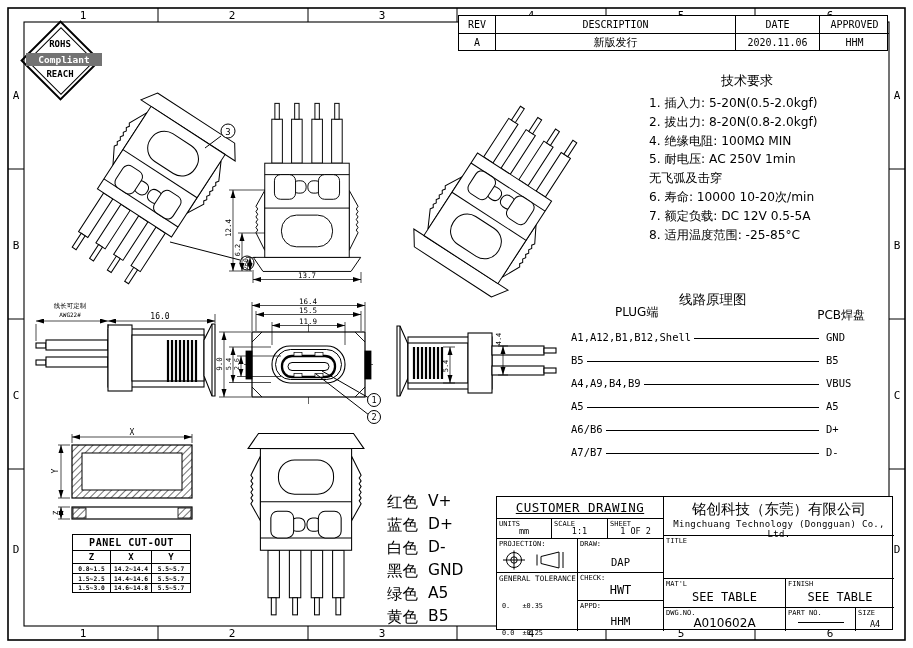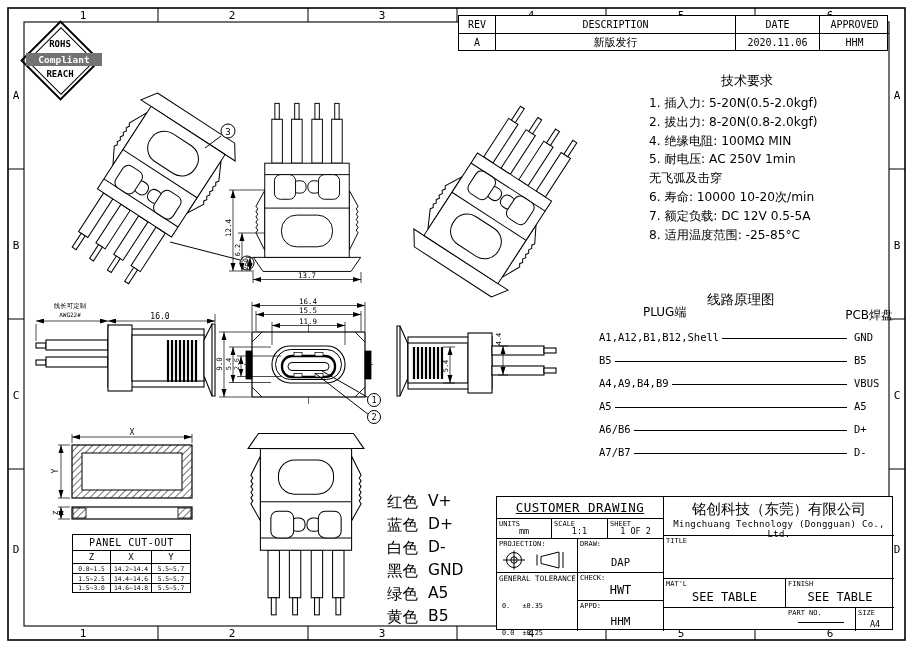--- a/index.html
+++ b/index.html
@@ -21,36 +21,36 @@
     display:flex; align-items:center; justify-content:center; font-size:10px; }
   .rev-table > div:nth-child(4n+1){ border-left:none; }
   .rev-table > div:nth-child(-n+4){ border-top:none; }
 
   
   .tech { left:649px; top:72px; width:258px; }
   .tech .t-title { font-size:13px; padding-left:72px; margin-bottom:4px; }
   .tech .t-line { font-size:12.2px; line-height:18.8px; white-space:nowrap; }
 
   
-  .schem { left:599px; top:291px; width:294px; }
+  .schem { left:571px; top:291px; width:294px; }
   .schem .s-title { position:absolute; left:108px; top:0; font-size:13.5px; }
   .schem .s-lh { position:absolute; left:44px; top:13px; font-size:12px; }
   .schem .s-rh { position:absolute; right:0px; top:16px; font-size:12px; }
   .schem .s-rows { position:absolute; left:0; top:30px; width:294px; }
   .schem .s-row { display:flex; height:23px; align-items:flex-end; }
   .schem .s-row span { font-size:10.5px; line-height:13px; white-space:nowrap; }
   .schem .s-line { flex:1; border-bottom:1.1px solid #000; margin:0 0 5px 3px; }
   .schem .s-right { width:46px; padding-left:7px; }
 
   
   .wcolors { left:387px; top:492px; }
   .wc-row { height:23px; font-size:15.5px; display:flex; gap:10px; }
 
   
-  .pco { left:72px; top:534px; width:119px; border:1.3px solid #000; background:#fff; }
+  .pco { left:72px; top:534px; width:119px; border:1.3px solid #000; background:#fff;font-weight:bold; }
   .pco-title { height:16px; font-size:10px; text-align:center; line-height:16px;
     letter-spacing:.5px; border-bottom:1px solid #000; }
   .pco-grid { display:grid; grid-template-columns:37px 41px 39px; }
   .pco-grid > div { border-left:1px solid #000; border-top:1px solid #000;
     display:flex; align-items:center; justify-content:center; }
   .pco-grid > div:nth-child(3n+1){ border-left:none; }
   .pco-grid > div:nth-child(-n+3){ border-top:none; }
   .pco-h { height:12px; font-size:9px; }
   .pco-c { height:9.8px; font-size:6.3px; }
 
@@ -518,20 +518,24 @@
       <span class="lab">TITLE</span>
     </div>
     <div class="tbc" style="left:167px;top:82px;width:122px;height:29px">
       <span class="lab">MAT'L</span>
       <div class="val" style="font-size:12px;margin-bottom:3px">SEE TABLE</div>
     </div>
     <div class="tbc nr" style="left:289px;top:82px;width:108px;height:29px">
       <span class="lab">FINISH</span>
       <div class="val" style="font-size:12px;margin-bottom:3px">SEE TABLE</div>
     </div>
+    <div class="tbc nb" style="left:167px;top:111px;width:122px;height:23px">
+      <span class="lab">DWG.NO.</span>
+      <div class="val" style="font-size:12px;font-family:'DejaVu Sans',sans-serif;margin-bottom:1px">A010602A</div>
+    </div>
     <div class="tbc nb" style="left:289px;top:111px;width:70px;height:23px">
       <span class="lab">PART NO.</span>
       <div class="pn-line"></div>
     </div>
     <div class="tbc nb nr" style="left:359px;top:111px;width:38px;height:23px">
       <span class="lab">SIZE</span>
       <div class="val" style="font-size:8.5px;margin-bottom:2px">A4</div>
     </div>
   </div>
 

